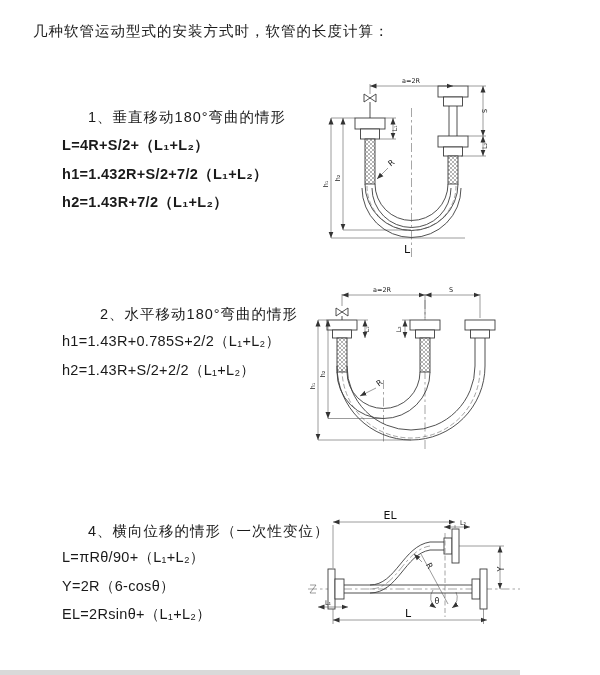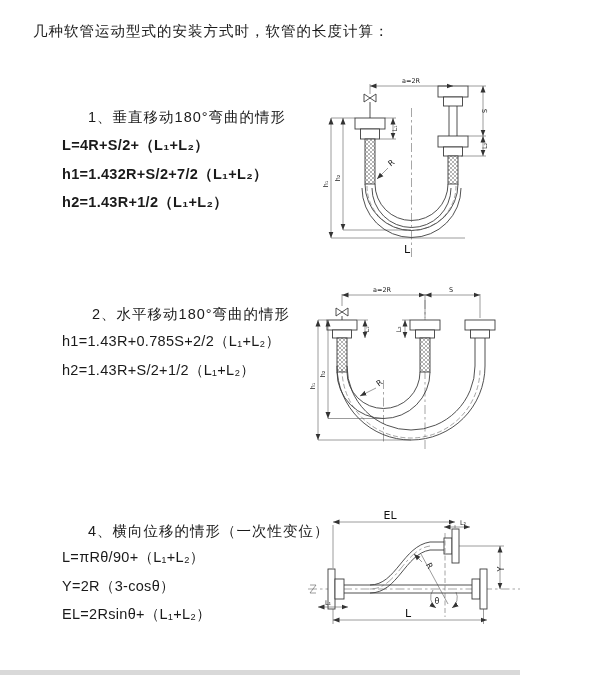--- a/index.html
+++ b/index.html
@@ -3,21 +3,21 @@
 <meta charset="utf-8">
 <style>
   html,body{margin:0;padding:0;background:#ffffff;}
   .page{position:relative;width:520px;height:675px;background:#ffffff;overflow:hidden;
         font-family:"Liberation Sans","DejaVu Sans",sans-serif;color:#1a1a1a;}
   .title{position:absolute;left:33px;top:22px;font-size:14.5px;letter-spacing:1px;white-space:nowrap;}
   .heading{position:absolute;font-size:14.5px;letter-spacing:1px;white-space:nowrap;margin-left:44px;}
   .formulas{position:absolute;font-size:14.5px;letter-spacing:.3px;}
   .formulas .fline{margin:0 0 9.5px 0;line-height:19px;white-space:nowrap;}
   #s1h{left:44px;top:108px;} #s1f{left:62px;top:136px;font-weight:bold;}
-  #s2h{left:48px;top:305px;} #s2f{left:62px;top:332px;}
+  #s2h{left:56px;top:305px;} #s2f{left:62px;top:332px;}
   #s3h{left:44px;top:522px;} #s3f{left:62px;top:548px;}
   .diag{position:absolute;}
   #d1{left:315px;top:72px;} #d2{left:310px;top:282px;} #d3{left:300px;top:505px;}
   .ln{stroke:#3d3d3d;stroke-width:.9;fill:none;}
   .thin{stroke:#4a4a4a;stroke-width:.55;fill:none;}
   .cl{stroke:#6a6a6a;stroke-width:.6;fill:none;stroke-dasharray:9 3 2.5 3;}
   .dash2{stroke:#5a5a5a;stroke-width:.55;fill:none;stroke-dasharray:5 2.5;}
   .fit{fill:#ffffff;stroke:#3d3d3d;stroke-width:.9;}
   .hat{fill:url(#hatch);stroke:#3d3d3d;stroke-width:.9;}
   .dt{font-family:"DejaVu Sans",sans-serif;font-size:6.5px;fill:#222222;}
@@ -41,21 +41,21 @@
       </marker>
     </defs>
   </svg>
 
   <div class="title">几种软管运动型式的安装方式时，软管的长度计算：</div>
 
   <div class="heading" id="s1h">1、垂直移动180°弯曲的情形</div>
   <div class="formulas" id="s1f">
     <div class="fline">L=4R+S/2+（L₁+L₂）</div>
     <div class="fline">h1=1.432R+S/2+7/2（L₁+L₂）</div>
-    <div class="fline">h2=1.43R+1/2（L₁+L₂）</div>
+    <div class="fline">h2=1.43R+7/2（L₁+L₂）</div>
   </div>
 
   <svg class="diag" id="d1" width="255" height="190" viewBox="0 0 255 190">
     <path class="cl" d="M96.5,36 V186"></path>
 
     <g>
       <path class="ln" d="M49,22 L61,30 M61,22 L49,30 M49,22 V30 M61,22 V30"></path>
       <path class="ln" d="M55,30 V46"></path>
     </g>
 
@@ -118,21 +118,21 @@
       <path class="thin" d="M73,96 L62,107" marker-end="url(#arr)"></path>
       <text class="dm" text-anchor="middle" transform="translate(78,93) rotate(-38)">R</text>
     </g>
 
     <text class="dtb" text-anchor="middle" transform="translate(92,181)">L</text>
   </svg>
 
   <div class="heading" id="s2h">2、水平移动180°弯曲的情形</div>
   <div class="formulas" id="s2f">
     <div class="fline">h1=1.43R+0.785S+2/2（L₁+L₂）</div>
-    <div class="fline">h2=1.43R+S/2+1/2（L₁+L₂）</div>
+    <div class="fline">h2=1.43R+S/2+2/2（L₁+L₂）</div>
   </div>
 
   <svg class="diag" id="d2" width="285" height="175" viewBox="0 0 285 175">
     <path class="cl" d="M115,18 V170"></path>
     <path class="cl" d="M73.5,98 V162"></path>
 
     <g>
       <path class="ln" d="M26,26 L38,34 M38,26 L26,34 M26,26 V34 M38,26 V34"></path>
       <path class="ln" d="M32,34 V38"></path>
     </g>
@@ -197,21 +197,21 @@
 
     <g>
       <path class="thin" d="M66,106 L50,114" marker-end="url(#arr)"></path>
       <text class="dm" text-anchor="middle" transform="translate(71,103) rotate(-36)">R</text>
     </g>
   </svg>
 
   <div class="heading" id="s3h">4、横向位移的情形（一次性变位）</div>
   <div class="formulas" id="s3f">
     <div class="fline">L=πRθ/90+（L₁+L₂）</div>
-    <div class="fline">Y=2R（3-cosθ）</div>
+    <div class="fline">Y=2R（6-cosθ）</div>
     <div class="fline">EL=2Rsinθ+（L₁+L₂）</div>
   </div>
 
   <svg class="diag" id="d3" width="295" height="140" viewBox="0 0 295 140">
     <path class="cl" d="M8,84 H290"></path>
     <path class="thin" d="M10,80 L16,80 M16,80 L10,88 M10,88 L16,88"></path>
 
     <g>
       <rect class="fit" x="28" y="64" width="7" height="40"></rect>
       <rect class="fit" x="35" y="74" width="9" height="20"></rect>

